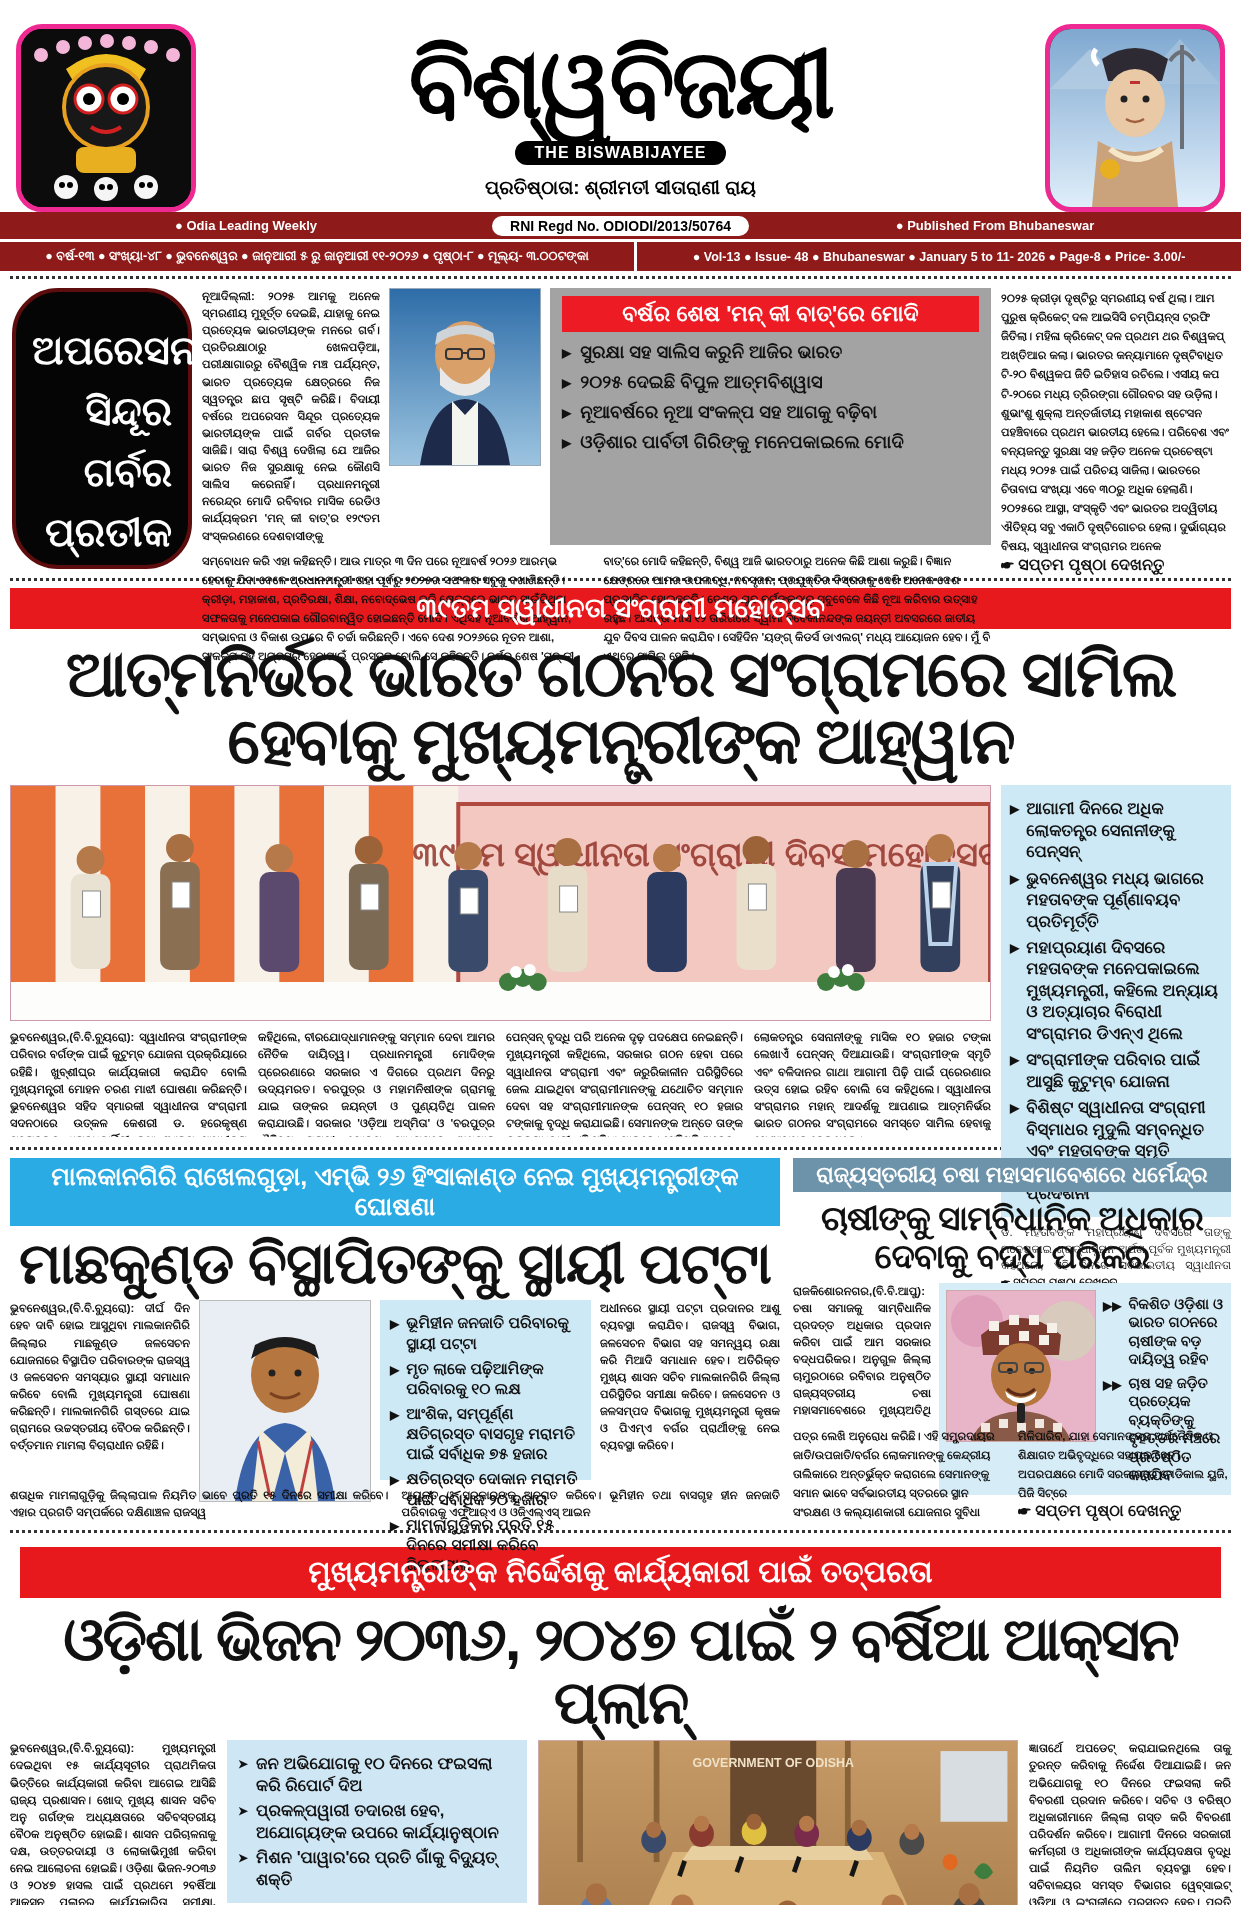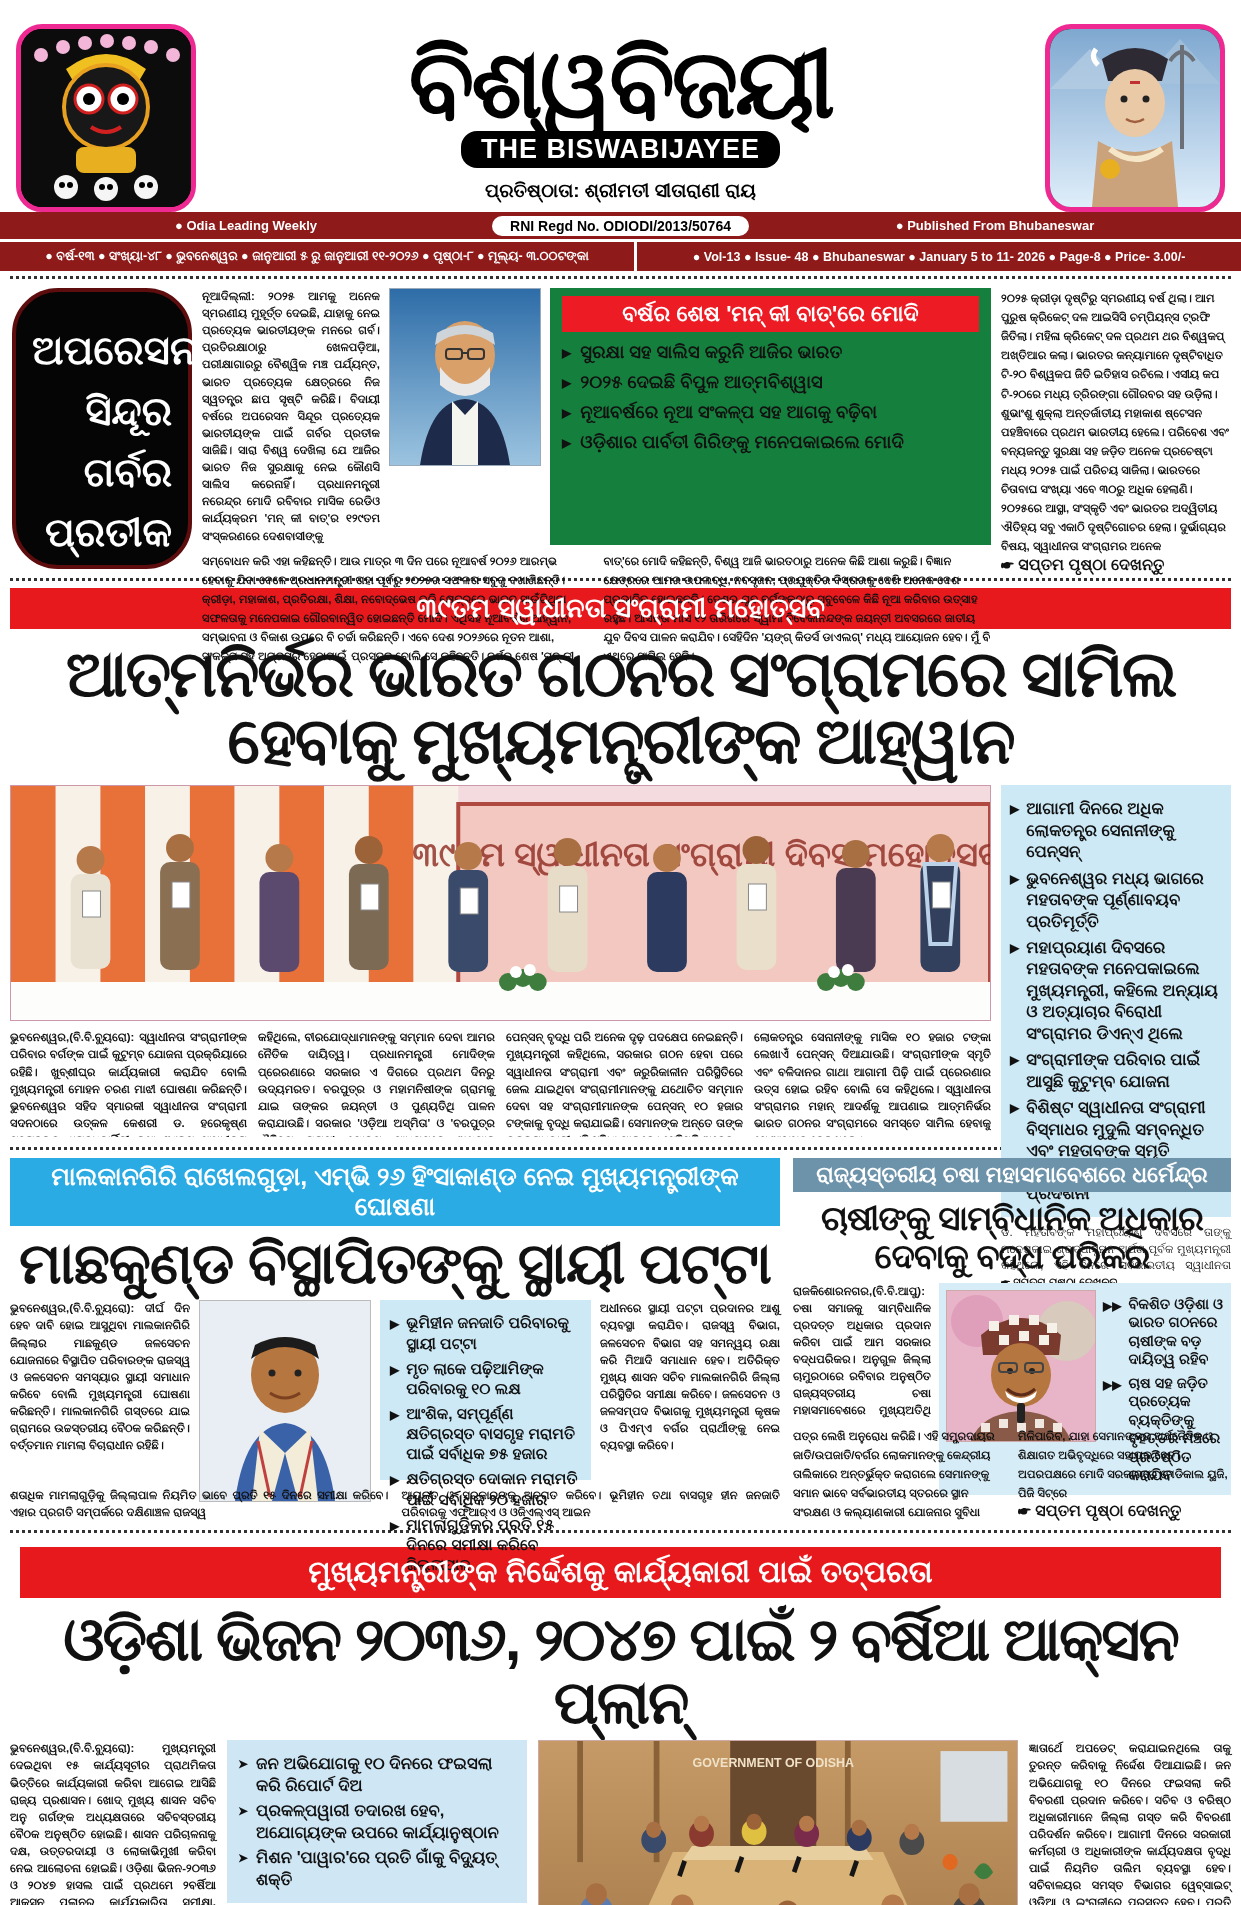--- a/index.html
+++ b/index.html
@@ -5,21 +5,21 @@
   html,body{margin:0;padding:0;background:#e9e9e9;}
   .page{width:1241px;height:1905px;margin:0 auto;background:#fff;color:#111;
         font-family:"Liberation Sans",sans-serif;position:relative;overflow:hidden;box-sizing:border-box;}
 
   
   .masthead{display:flex;align-items:flex-start;padding:24px 16px 2px;height:212px;box-sizing:border-box;gap:10px;}
   .deity{width:170px;height:178px;border-radius:26px;border:5px solid #ee2a92;overflow:hidden;flex:none;background:#000;}
   .deity svg{display:block;width:100%;height:100%;}
   .logo-block{flex:1;text-align:center;}
   .logo-odia{font-size:96px;font-weight:bold;line-height:1.25;letter-spacing:-3px;color:#000;}
-  .logo-pill{display:inline-block;background:#000;color:#fff;font-weight:bold;font-size:27px;
+  .logo-pill{display:inline-block;background:#000;color:#fff;font-weight:bold;font-size:16px;
              padding:3px 20px;border-radius:16px;letter-spacing:1px;margin-top:-20px;}
   .founder{font-size:19px;font-weight:bold;margin-top:12px;color:#000;}
 
   
   .bar1{background:#8e1a1a;color:#fff;display:flex;align-items:center;height:27px;font-size:13px;font-weight:bold;}
   .bar1 .side{flex:1;text-align:center;}
   .rni{background:#fff;color:#000;border-radius:13px;padding:2px 18px;font-size:14px;font-weight:bold;flex:none;}
   .bar2{margin-top:3px;background:#8e1a1a;color:#fff;display:flex;align-items:stretch;height:29px;font-size:12.5px;font-weight:bold;}
   .bar2 .half{display:flex;align-items:center;justify-content:center;}
   .bar2 .h-l{flex:1.05;border-right:3px solid #fff;}
@@ -29,21 +29,21 @@
   .top-story{margin:5px 10px 0;border-top:3px dotted #333;border-bottom:3px dotted #333;
              padding:9px 2px;display:flex;gap:10px;height:305px;box-sizing:border-box;}
   .black-box{flex:none;width:180px;background:#050505;border:4px solid #5d0d0d;border-radius:46px;
              color:#fff;font-size:40px;font-weight:bold;padding:28px 16px;line-height:1.52;box-sizing:border-box;text-align:right;}
   .ts-mid{flex:1;display:flex;flex-direction:column;gap:6px;min-width:0;}
   .ts-row{display:flex;gap:9px;}
   .body-text{font-size:11.4px;line-height:1.5;text-align:justify;color:#101010;font-weight:bold;}
   .ts-col1{width:178px;flex:none;}
   .modi{width:150px;height:176px;flex:none;border:1px solid #9ab;}
   .modi svg{display:block;width:100%;height:100%;}
-  .mkb{flex:1;background:#15803d;padding:8px 12px 4px;box-sizing:border-box;min-width:0;}
+  .mkb{flex:1;background:#a3a3a3;padding:8px 12px 4px;box-sizing:border-box;min-width:0;}
   .mkb-title{background:#ed1c24;color:#fff;font-size:22px;font-weight:bold;text-align:center;padding:5px 6px;margin-bottom:10px;}
   .mkb-item{font-size:18px;font-weight:bold;margin:9px 0;display:flex;gap:9px;align-items:flex-start;}
   .arr{font-size:12px;margin-top:4px;flex:none;}
   .ts-bottom{columns:2;column-gap:14px;flex:1;}
   .ts-right{flex:none;width:228px;}
 
   
   .kicker{color:#fff;text-align:center;font-weight:bold;}
   .kicker.red{background:#e8191d;font-size:27px;padding:5px 0;margin:7px 10px 10px;}
   .headline-xl{font-size:64px;font-weight:bold;text-align:center;line-height:1.05;margin:12px 4px 10px;letter-spacing:-2px;}

